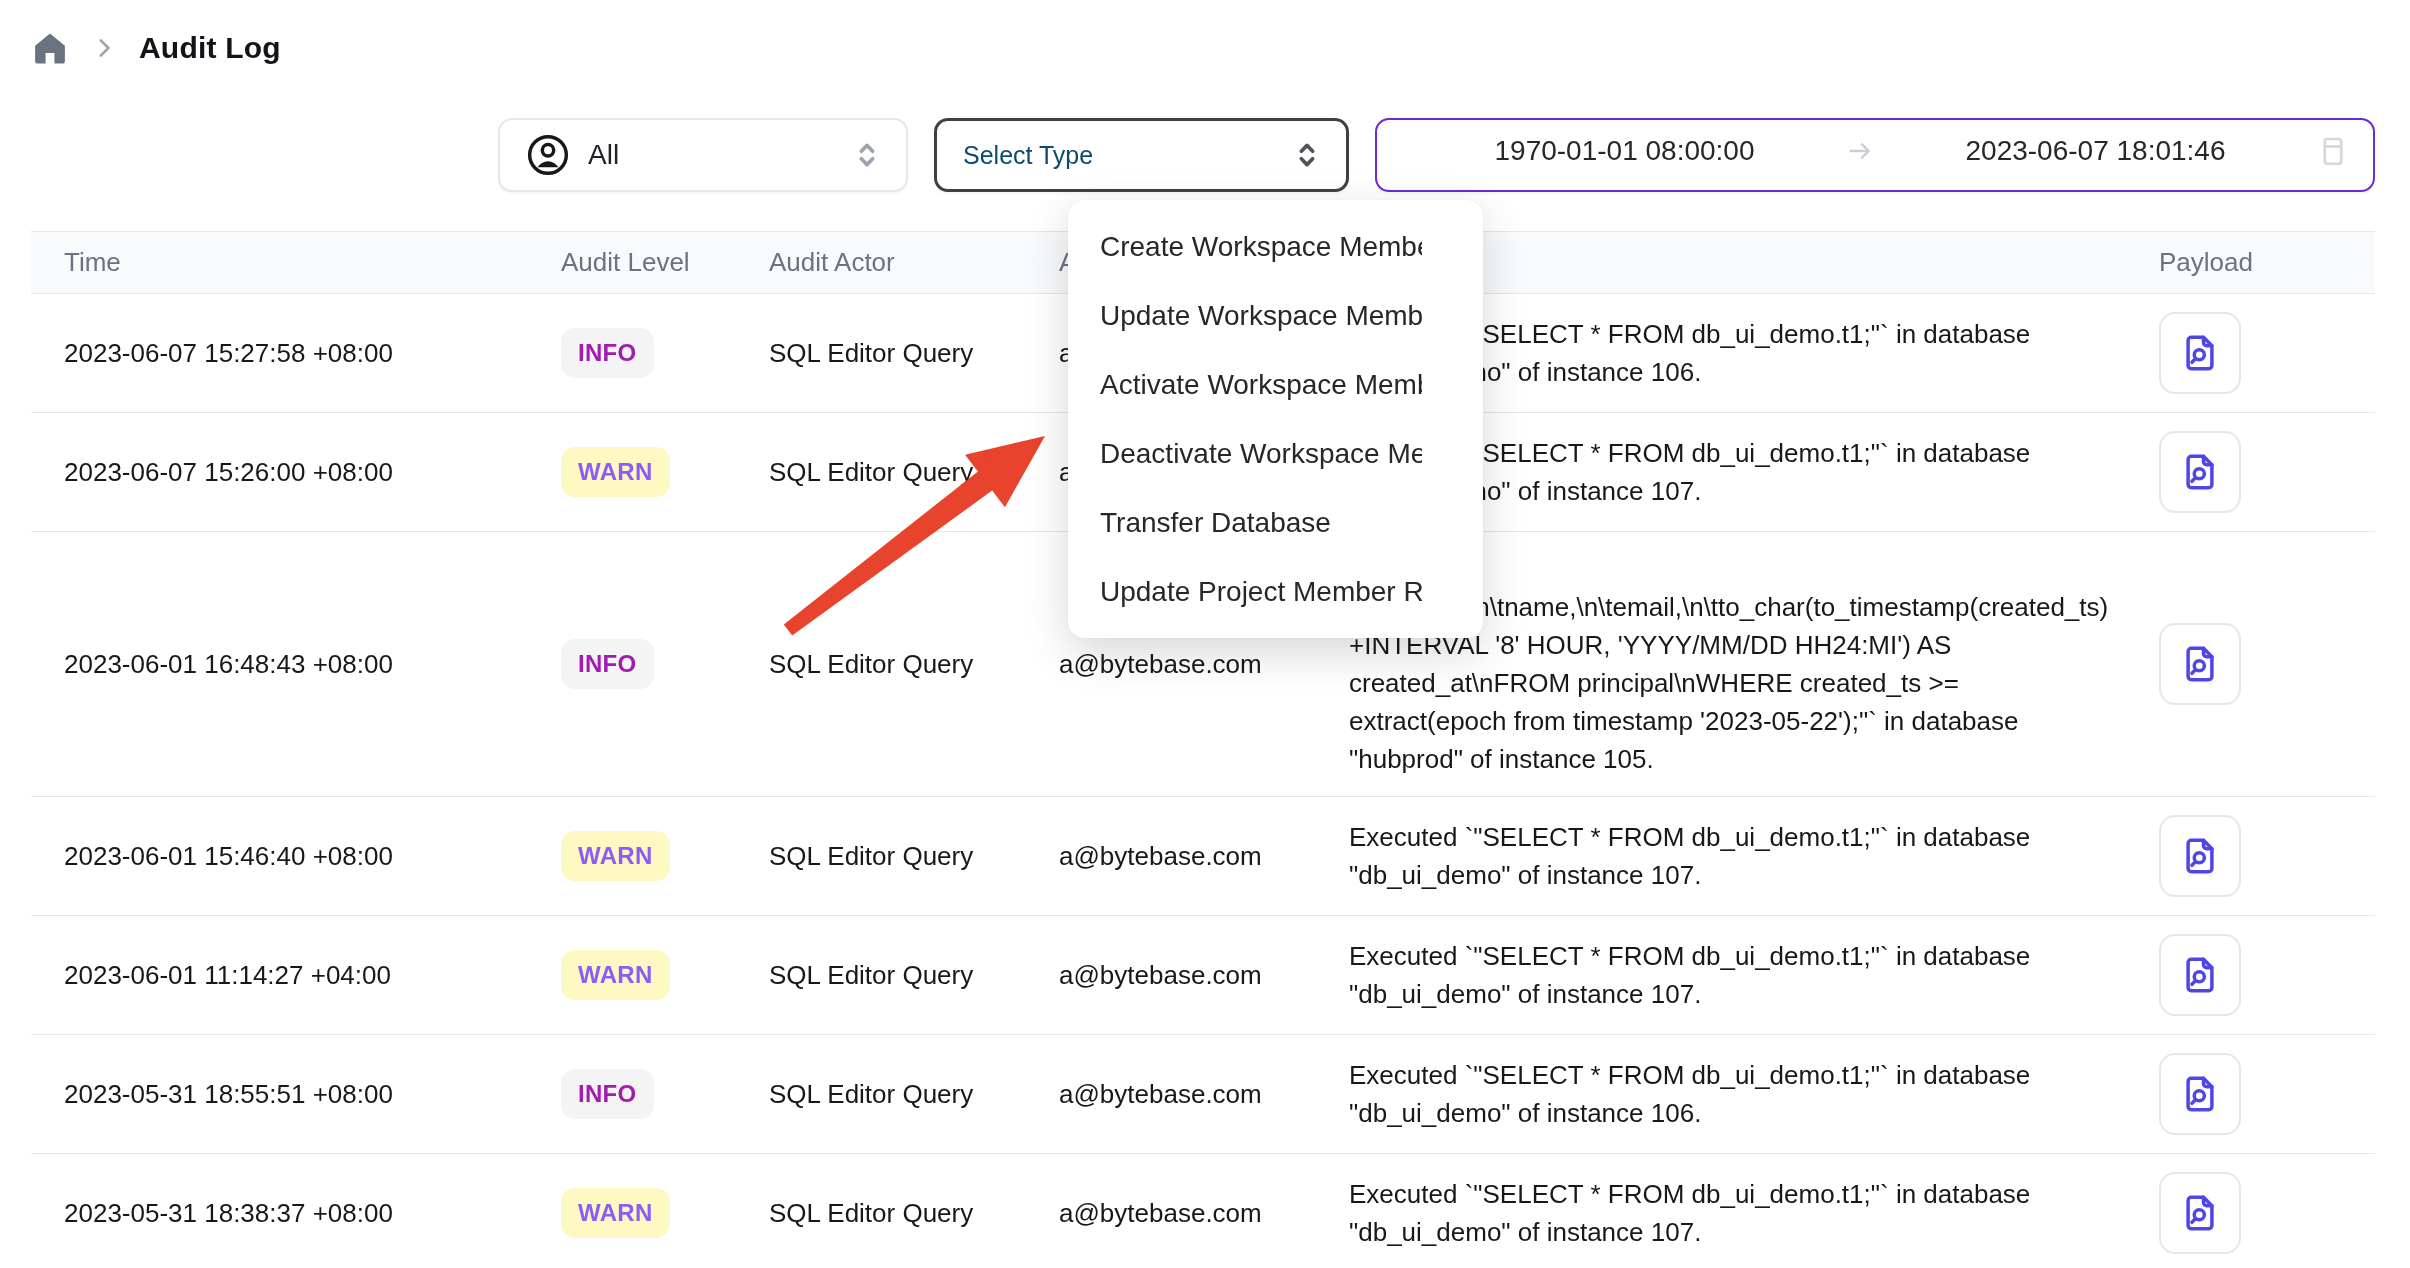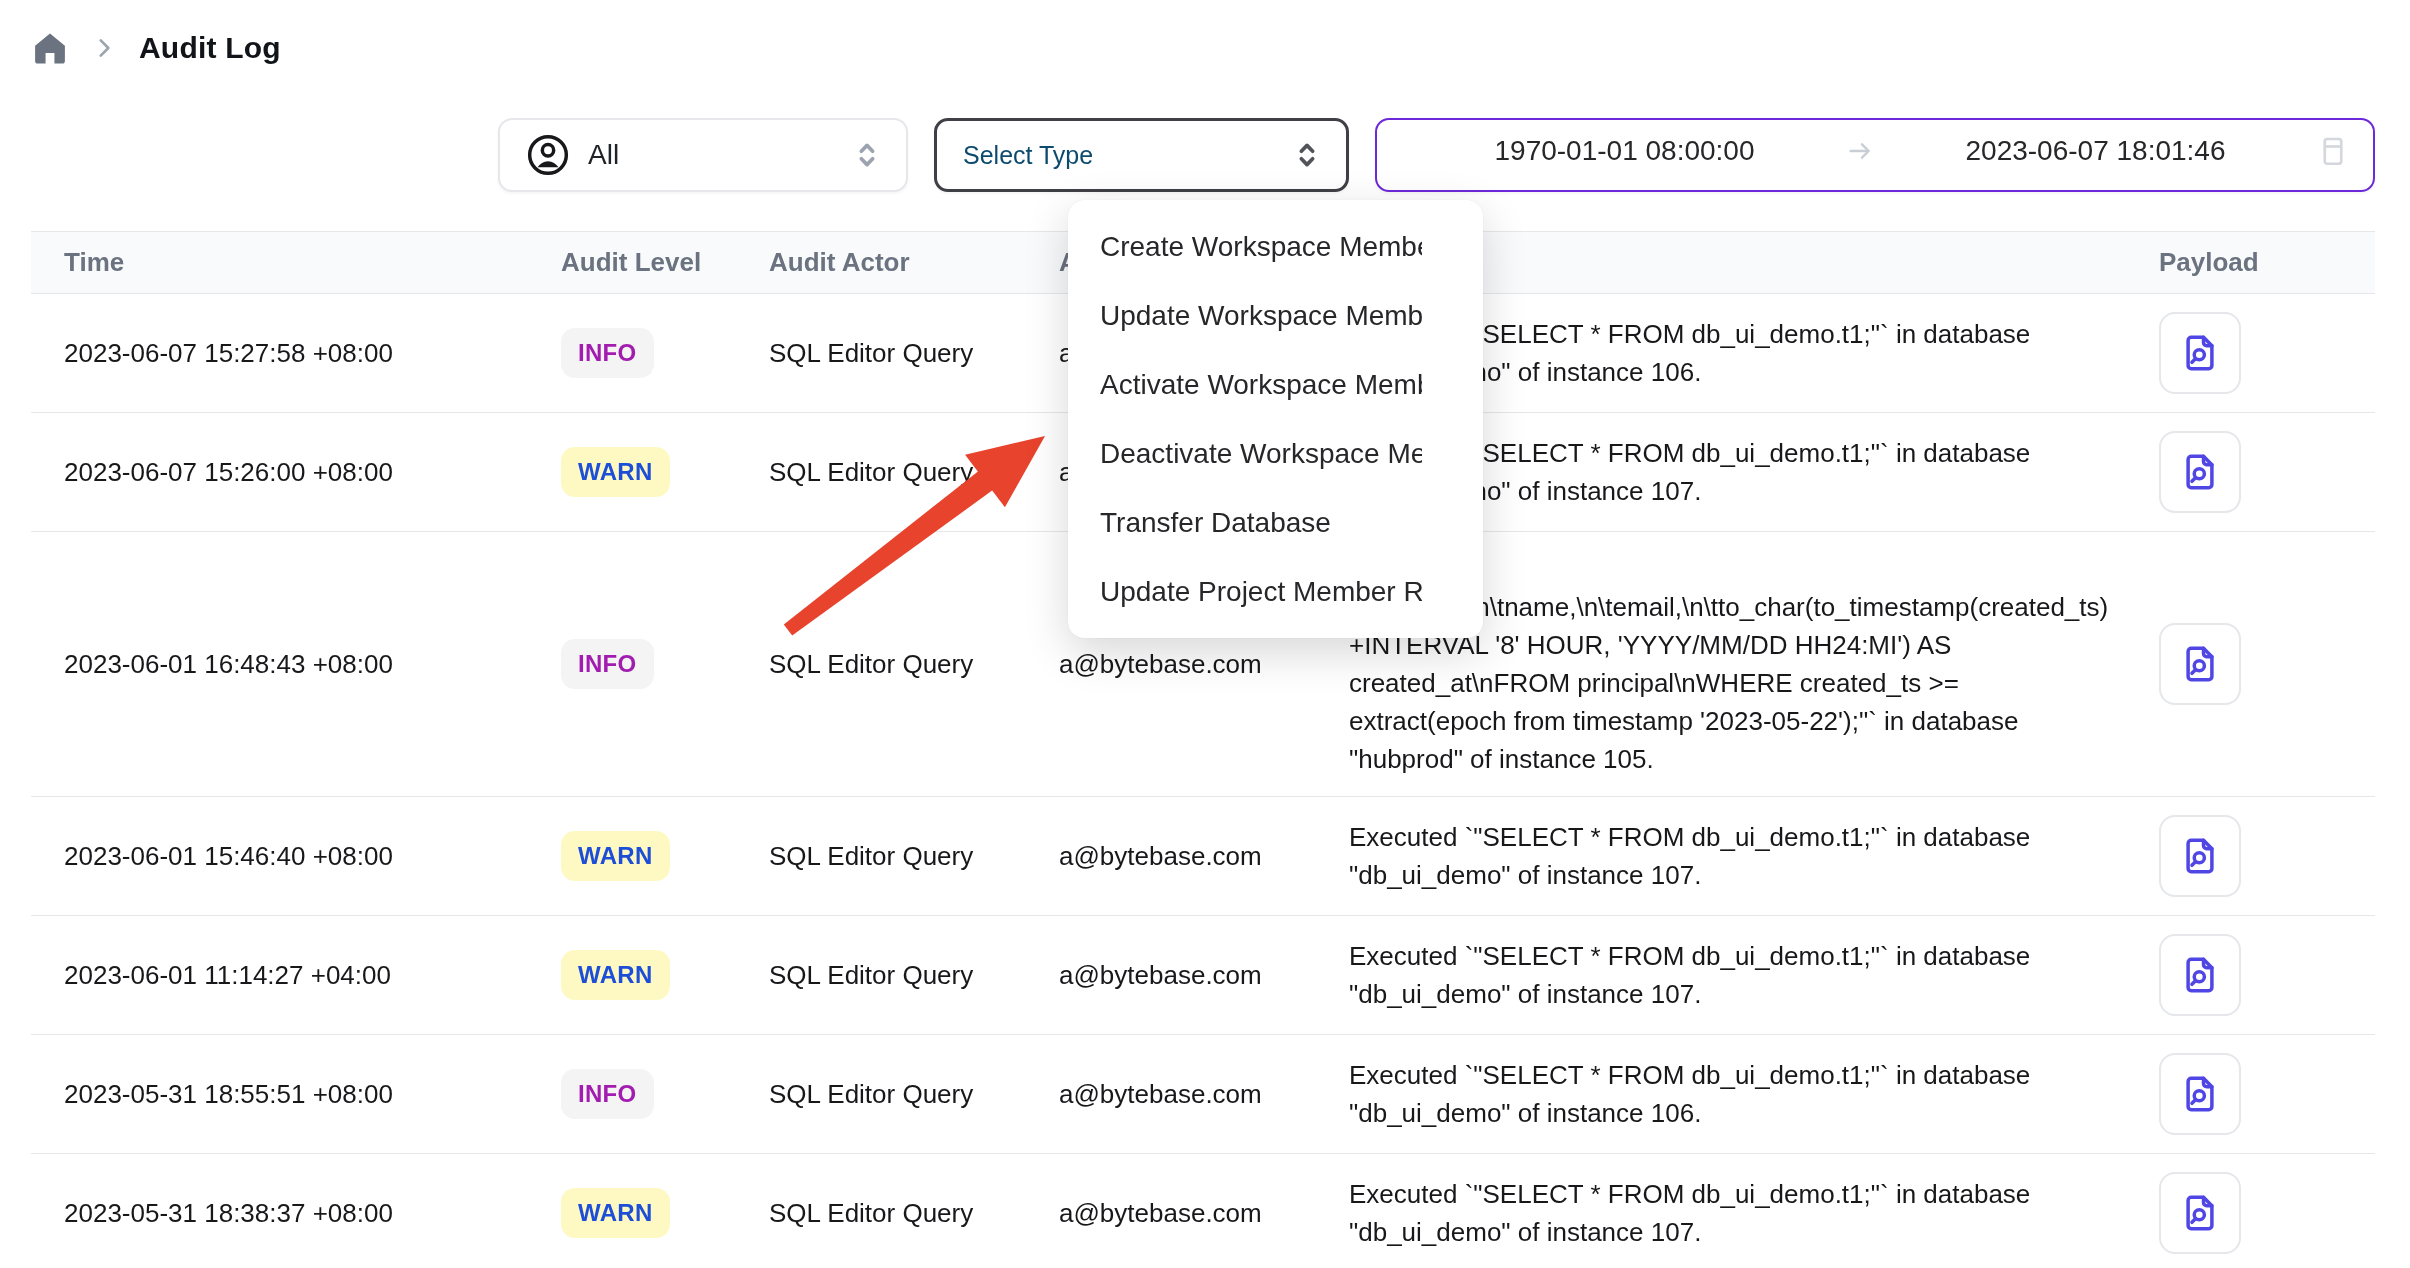--- a/index.html
+++ b/index.html
@@ -21,32 +21,32 @@
   .type-select { width:415px; border:3px solid #3f3f46; }
   .placeholder { font-size:25px; color:#0c4a6e; }
   .date-range { width:1000px; height:74px; border:2px solid #6d28d9; border-radius:14px;
     display:flex; align-items:center; padding:0 22px 8px 28px; font-size:28px; color:#27272a;
     box-shadow:0 2px 3px rgba(0,0,0,.04); cursor:pointer; }
   .date-part { flex:1; text-align:center; white-space:nowrap; }
 
   
   table.audit-table { width:2344px; margin-top:39px; border-collapse:collapse; table-layout:fixed; }
   thead th { background:#f9fafb; border-top:1px solid #e5e7eb; border-bottom:1px solid #e5e7eb;
-    height:62px; font-size:26px; font-weight:700; color:#6b7280; text-align:left; padding:0 8px; }
+    height:62px; font-size:26px; font-weight:400; color:#6b7280; text-align:left; padding:0 8px; }
   tbody td { border-bottom:1px solid #e5e7eb; font-size:26px; color:#18181b;
     padding:18px 8px; vertical-align:middle; }
   th.col-time, td.col-time { padding-left:33px; }
   th.col-level, td.col-level { padding-left:20px; }
   td.col-time { white-space:nowrap; }
   td.col-comment { line-height:38px; overflow-wrap:anywhere; padding-right:34px; }
   tr.row-tall td { height:265px; }
   .badge { display:inline-block; font-size:24px; font-weight:700; line-height:1;
     padding:13px 17px; border-radius:14px; letter-spacing:.3px; }
   .badge-info { background:#f4f4f5; color:#a21caf; }
-  .badge-warn { background:#fef9c3; color:#1d4ed8; }
+  .badge-warn { background:#fef9c3; color:#8b5cf6; }
   .payload-btn { width:82px; height:82px; background:#fff; border:2px solid #e5e7eb;
     border-radius:16px; display:flex; align-items:center; justify-content:center; cursor:pointer; }
 
   
   .type-menu { position:absolute; left:1068px; top:200px; width:415px; height:438px; z-index:30;
     background:#fff; border-radius:16px; padding:12px 0; overflow:hidden;
     box-shadow:0 14px 45px rgba(0,0,0,.16), 0 0 1px rgba(0,0,0,.12); }
   .menu-item { height:69px; display:flex; align-items:center; padding-left:32px;
     font-size:28px; color:#27272a; cursor:pointer; }
   .menu-item-label { display:block; width:322px; white-space:nowrap; overflow:hidden; }

